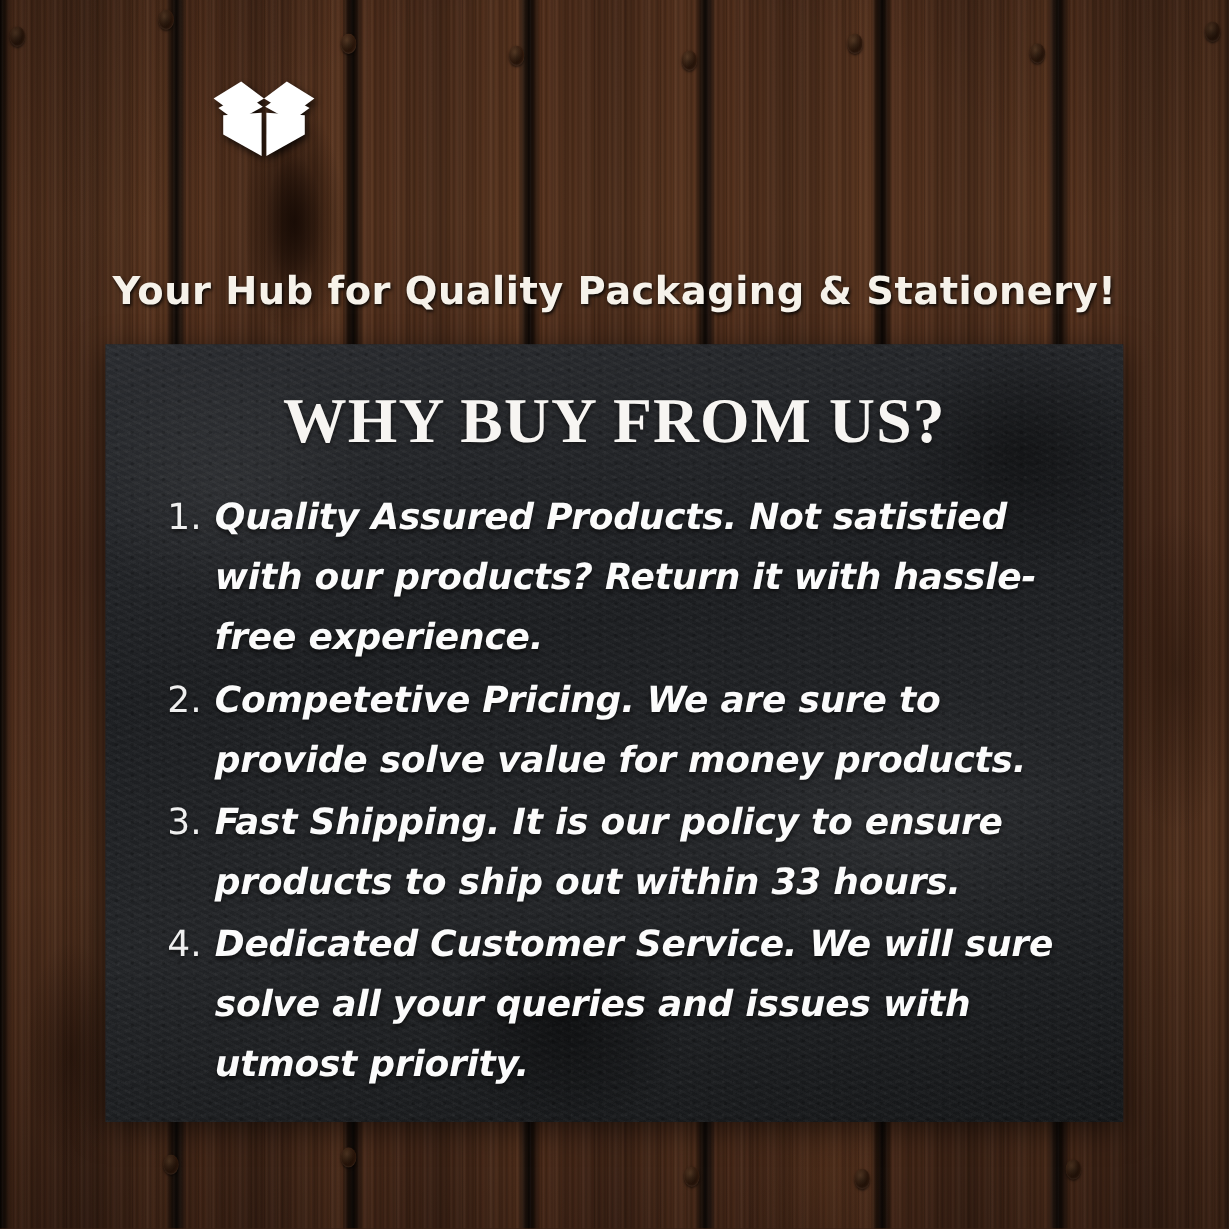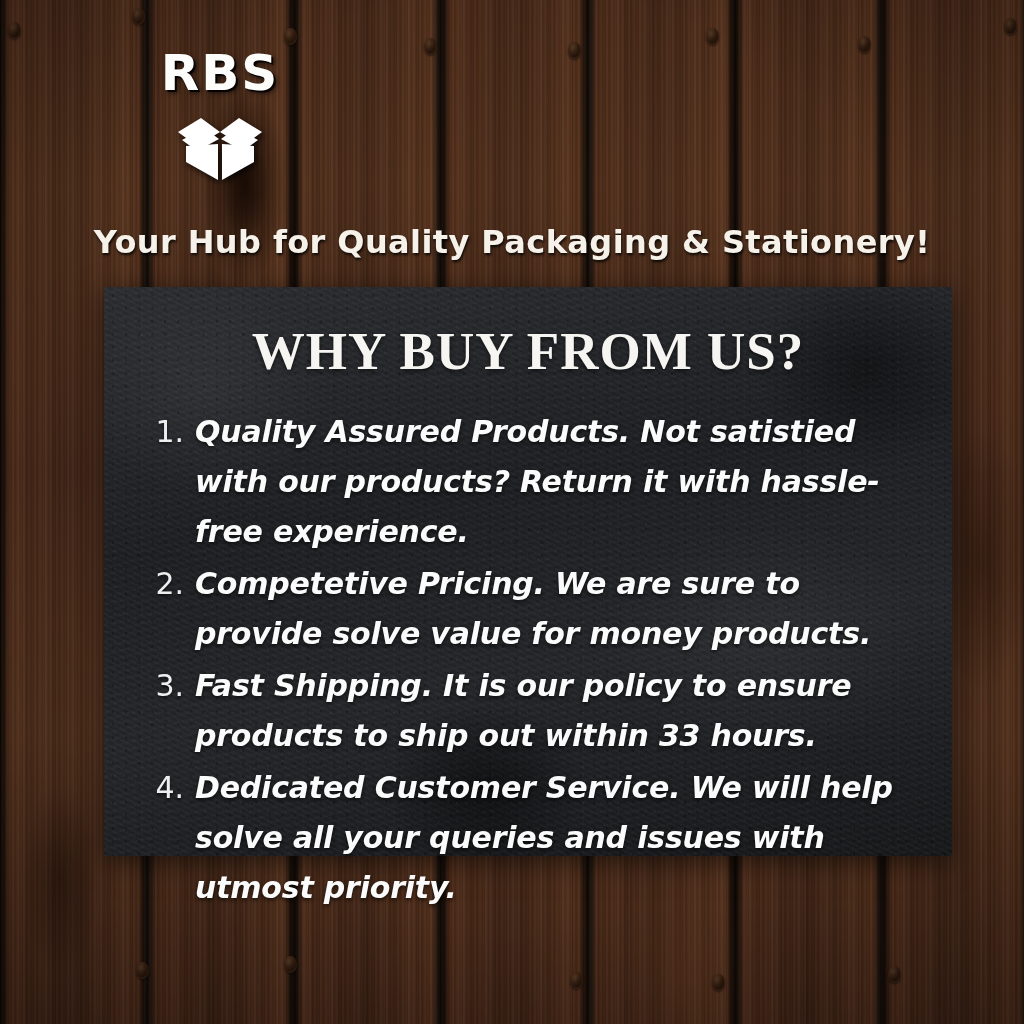--- a/index.html
+++ b/index.html
@@ -176,24 +176,24 @@
     font-weight: bold;
     font-size: 32px;
     letter-spacing: 0.4px;
     color: #f6f2ea;
     text-shadow: 1px 2px 3px rgba(0,0,0,0.85);
   }
 
   
   .panel {
     position: absolute;
-    left: 104px;
+    left: 88px;
     top: 287px;
     width: 848px;
-    height: 569px;
+    height: 648px;
     background-color: #232528;
     background-image:
       radial-gradient(ellipse 180px 150px at 12% 18%, rgba(255,255,255,0.045) 0%, rgba(0,0,0,0) 70%),
       radial-gradient(ellipse 220px 170px at 78% 62%, rgba(255,255,255,0.035) 0%, rgba(0,0,0,0) 72%),
       radial-gradient(ellipse 140px 120px at 45% 88%, rgba(0,0,0,0.45) 0%, rgba(0,0,0,0) 72%),
       radial-gradient(ellipse 160px 140px at 90% 14%, rgba(0,0,0,0.40) 0%, rgba(0,0,0,0) 70%),
       repeating-linear-gradient(27deg, rgba(255,255,255,0.018) 0 2px, rgba(0,0,0,0.03) 2px 5px),
       repeating-linear-gradient(-14deg, rgba(255,255,255,0.012) 0 3px, rgba(0,0,0,0.025) 3px 7px),
       linear-gradient(170deg, #2b2d31 0%, #1d1f22 38%, #242629 64%, #16181a 100%);
     box-shadow: 0 6px 26px rgba(0,0,0,0.55);
@@ -278,21 +278,20 @@
   <div class="nail" style="left:284px; top:956px;"></div>
   <div class="nail" style="left:570px; top:972px;"></div>
   <div class="nail" style="left:712px; top:974px;"></div>
   <div class="nail" style="left:888px; top:966px;"></div>
 
   <div class="wood-vignette"></div>
 
   <div class="header">
 
     <div class="brand-mark">
-      <div class="brand-mark-text">RBS</div>
       <svg class="box-icon" width="92" height="78" viewBox="0 0 92 78" fill="none">
 
         <path d="M4 26 L27 12 L46 26 L23 40 Z" fill="#ffffff"></path>
 
         <path d="M46 26 L65 12 L88 26 L69 40 Z" fill="#ffffff"></path>
 
         <path d="M8 34 L30 22 L45 33 L23 45 Z" fill="#ffffff"></path>
 
         <path d="M47 33 L62 22 L84 34 L69 45 Z" fill="#ffffff"></path>
 
@@ -319,18 +318,18 @@
       <li class="benefit">
         <span class="benefit-num">2.</span>
         <span class="benefit-text">Competetive Pricing. We are sure to provide solve value for money products.</span>
       </li>
       <li class="benefit">
         <span class="benefit-num">3.</span>
         <span class="benefit-text">Fast Shipping. It is our policy to ensure products to ship out within 33 hours.</span>
       </li>
       <li class="benefit">
         <span class="benefit-num">4.</span>
-        <span class="benefit-text">Dedicated Customer Service. We will help solve all your queries and issues with utmost priority.</span>
+        <span class="benefit-text">Dedicated Customer Service. We will sure solve all your queries and issues with utmost priority.</span>
       </li>
     </ul>
   </div>
 
 </div>
 
 </body></html>

